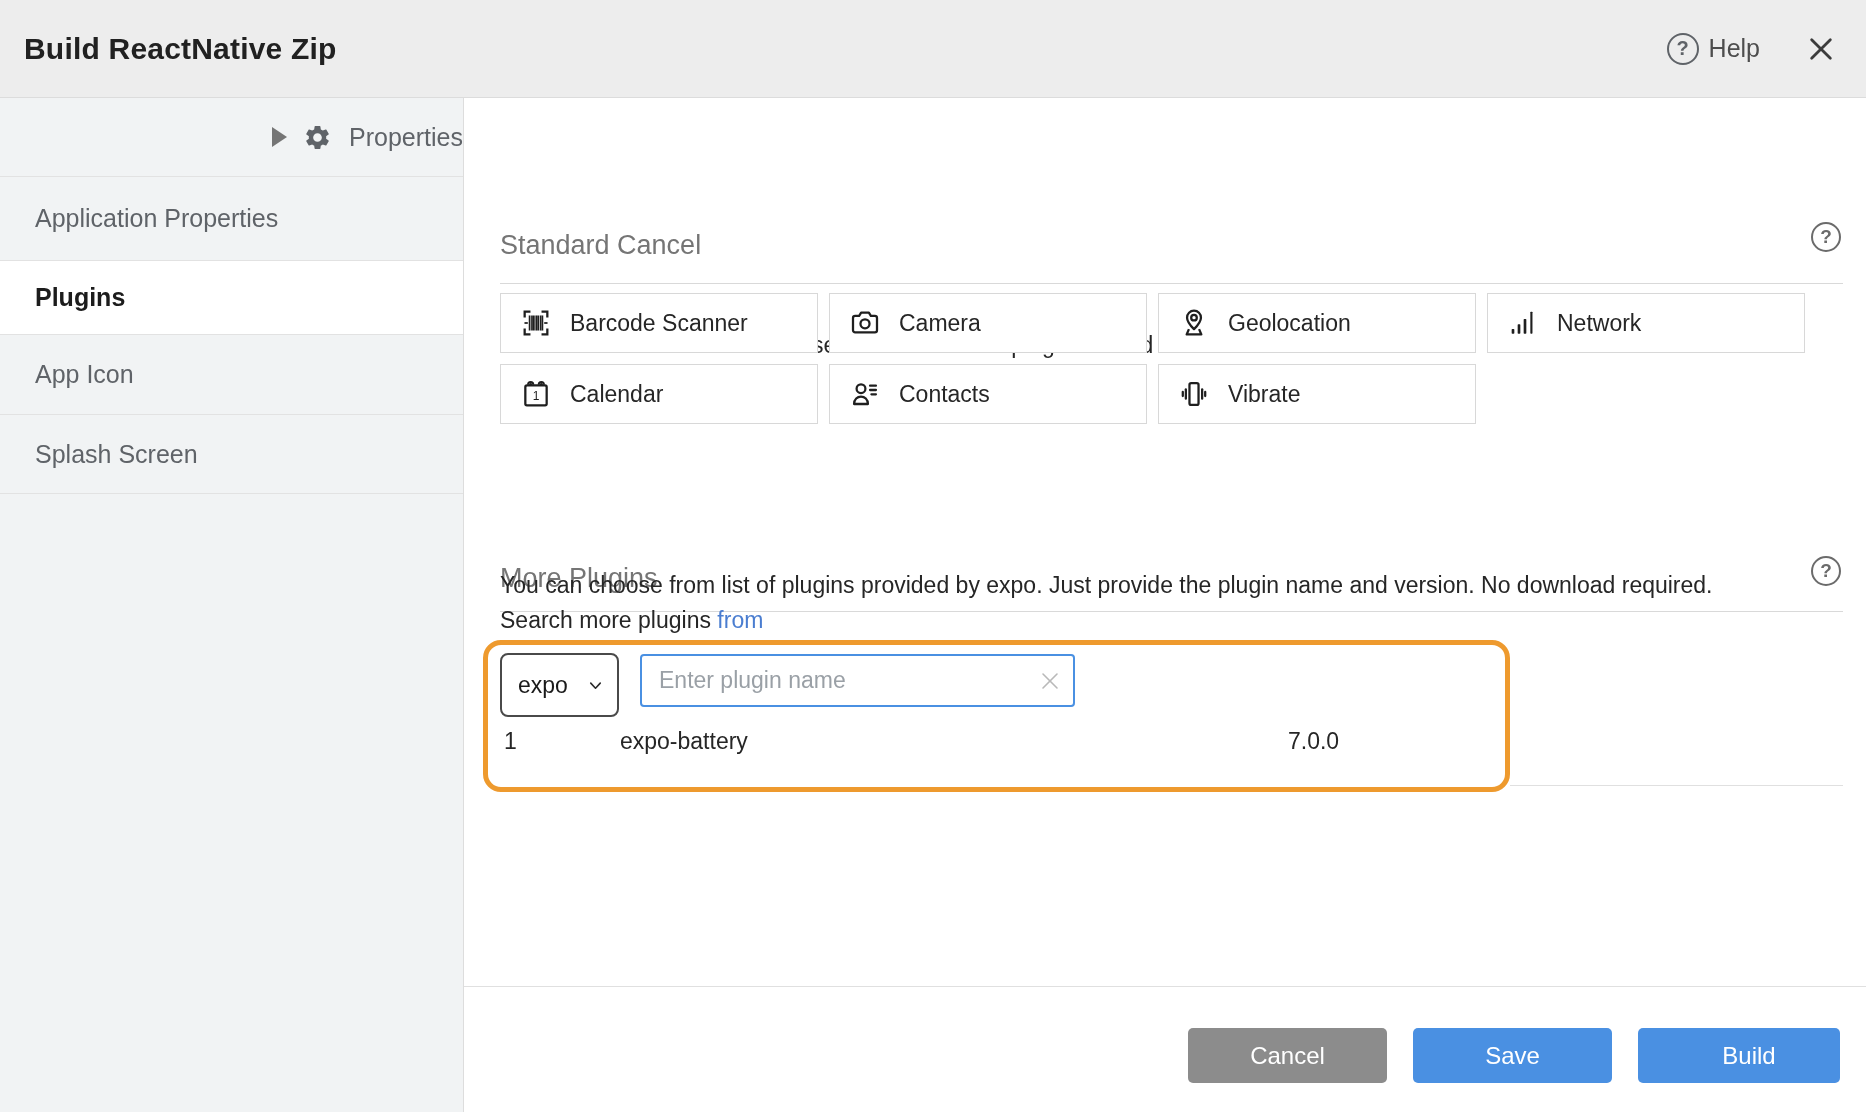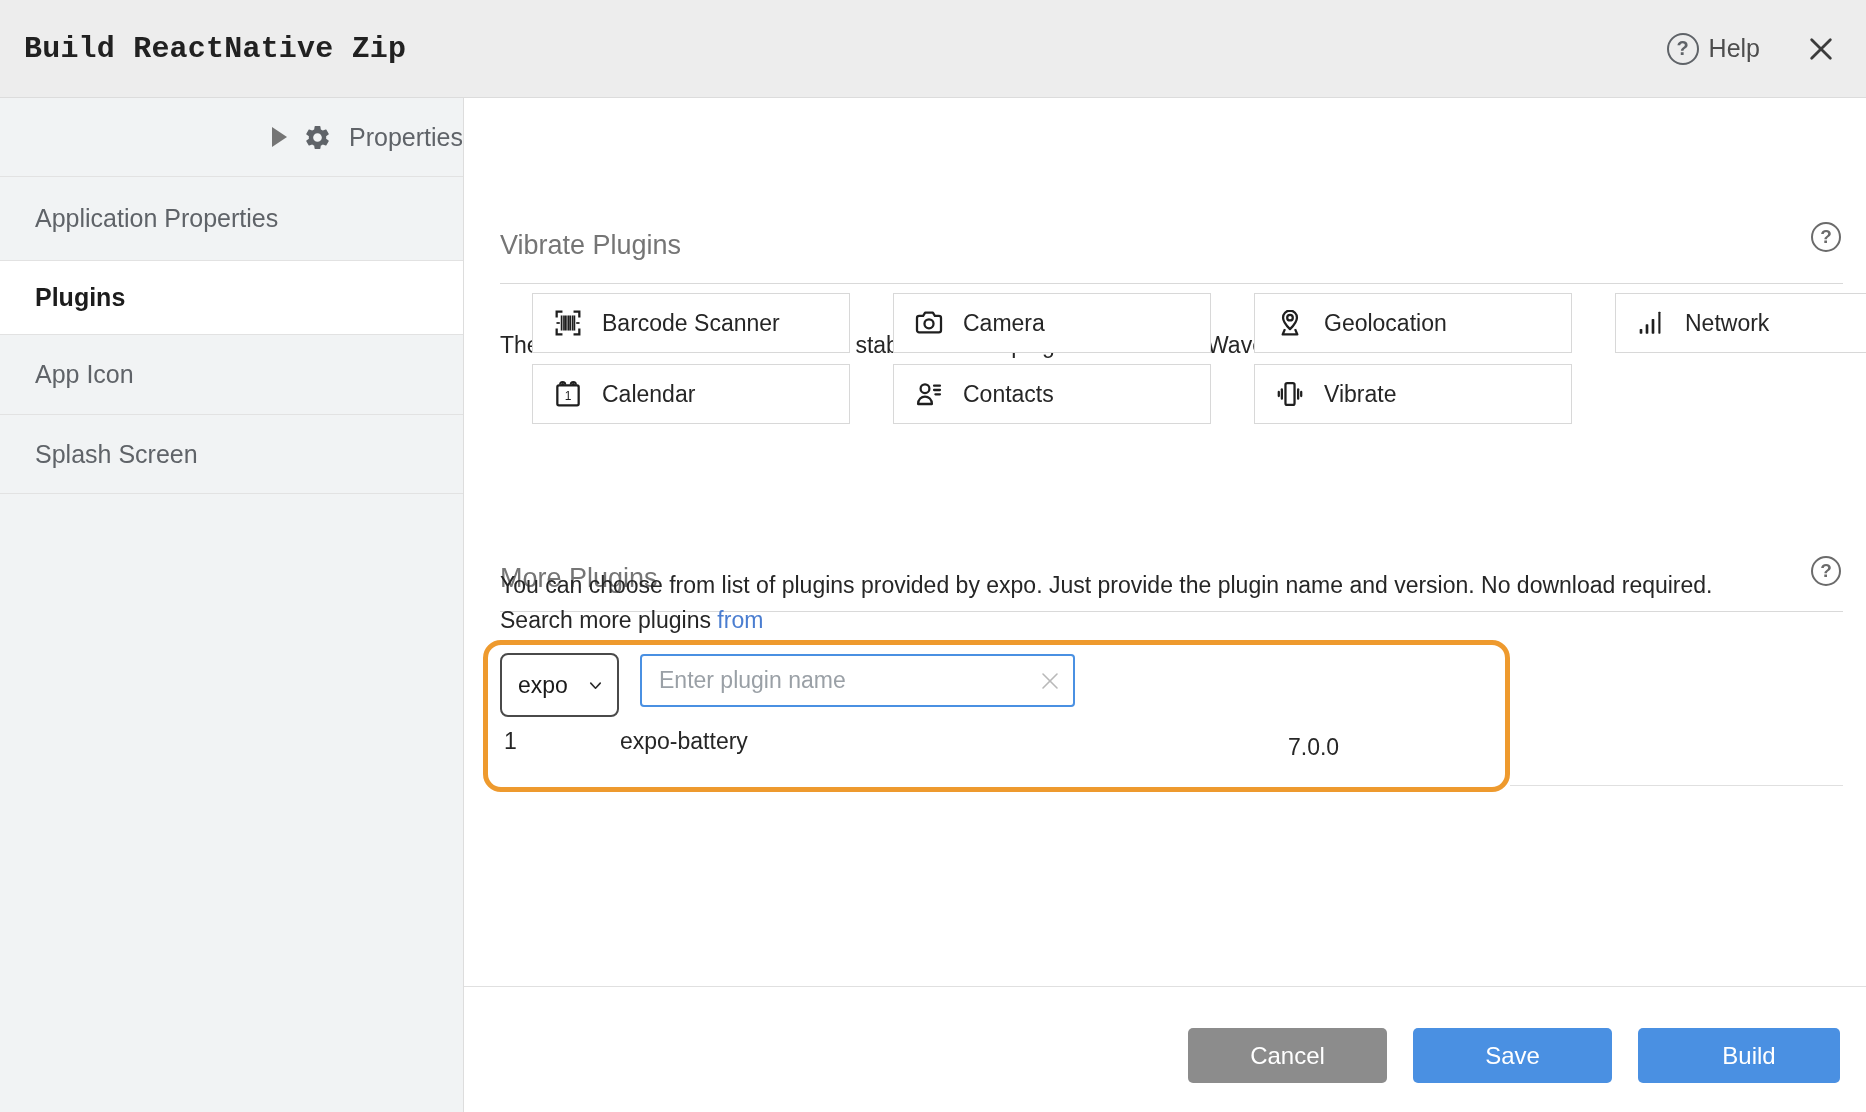--- a/index.html
+++ b/index.html
@@ -3,21 +3,21 @@
 <meta charset="utf-8">
 <style>
   * { margin:0; padding:0; box-sizing:border-box; }
   html,body { width:1866px; height:1112px; }
   body { font-family:"Liberation Sans","DejaVu Sans",sans-serif; background:#fff; color:#262626; overflow:hidden; }
   .app { position:relative; width:1866px; height:1112px; background:#fff; }
 
   
   .titlebar { position:absolute; left:0; top:0; width:1866px; height:98px;
     background:#ededed; border-bottom:1px solid #dcdcdc; display:flex; align-items:center; }
-  .titlebar .title { margin-left:24px; font-size:30px; font-weight:600; color:#212121; letter-spacing:.2px;font-family:Liberation Mono, monospace; }
+  .titlebar .title { margin-left:24px; font-size:30px; font-weight:600; color:#212121; letter-spacing:.2px; }
   .tb-right { margin-left:auto; display:flex; align-items:center; }
   .help-group { display:flex; align-items:center; gap:10px; cursor:pointer; }
   .help-circle { width:32px; height:32px; border:2px solid #5f6368; border-radius:50%;
     display:flex; align-items:center; justify-content:center; font-size:20px; font-weight:700; color:#5f6368; }
   .help-label { font-size:25px; color:#4d4d4d; }
   .close-btn { margin-left:44px; margin-right:28px; width:34px; height:34px; display:flex; align-items:center; justify-content:center; cursor:pointer; }
 
   
   .sidebar { position:absolute; left:0; top:98px; width:464px; height:1014px;
     background:#f1f3f4; border-right:1px solid #ddd; }
@@ -47,42 +47,42 @@
   .divider.d2 { top:513px; }
   .desc { position:absolute; left:36px; font-size:23px; color:#262626; line-height:35px; }
   .desc.mp { top:458px;margin-top:12px; }
   .desc a, .here-link { color:#4a7dd0; text-decoration:none; cursor:pointer; }
 
   
   .cards-row { position:absolute; left:36px; display:flex; gap:11px; }
   .cards-row.r1 { top:195px; }
   .cards-row.r2 { top:266px; }
   .card { width:318px; height:60px; background:#fff; border:1px solid #d8d8d8;
-    display:flex; align-items:center; padding-left:18px; gap:17px; cursor:pointer;margin-left:32px; }
+    display:flex; align-items:center; padding-left:18px; gap:17px; cursor:pointer; }
   .card .cicon { display:flex; width:34px; justify-content:center; color:#1f1f1f; }
   .card .clabel { font-size:23px; color:#262626; }
 
   
   .orange-ring { position:absolute; left:19px; top:542px; width:1027px; height:152px;
     border:5px solid #ee9a2e; border-radius:18px; pointer-events:none; }
   .provider-select { position:absolute; left:36px; top:555px; width:119px; height:64px;
     border:2px solid #4a4a4a; border-radius:8px; background:#fff; display:flex; align-items:center;
     padding:0 12px 0 16px; cursor:pointer; }
   .provider-select .pval { font-size:23px; color:#1a1a1a; }
   .provider-select .chev { margin-left:auto; display:flex; color:#2b2b2b; }
   .input-wrap { position:absolute; left:176px; top:556px; width:435px; height:53px; }
   .input-wrap input { width:100%; height:100%; border:2px solid #4a90e2; border-radius:4px;
     padding:0 46px 0 17px; font-size:23px; font-family:inherit; color:#262626; outline:none; }
   .input-wrap input::placeholder { color:#9aa0a6; }
   .clear-btn { position:absolute; right:10px; top:50%; transform:translateY(-50%);
     width:30px; height:30px; display:flex; align-items:center; justify-content:center; cursor:pointer; color:#b9b9b9; }
   .plugin-row { position:absolute; left:36px; top:628px; width:1343px; height:36px; font-size:23px; color:#262626; }
   .plugin-row .pr-idx { position:absolute; left:4px; top:2px; }
   .plugin-row .pr-name { position:absolute; left:120px; top:2px; }
-  .plugin-row .pr-ver { position:absolute; left:788px; top:8px; }
+  .plugin-row .pr-ver { position:absolute; left:788px; top:2px; }
   .row-line { position:absolute; left:1046px; top:687px; width:333px; border-top:1px solid #e0e0e0; }
 
   
   .footer-line { position:absolute; left:0; top:888px; width:1402px; border-top:1px solid #e0e0e0; }
   .btn { position:absolute; top:930px; height:55px; border:none; border-radius:5px;
     font-size:24px; color:#fff; font-family:inherit; cursor:pointer; }
   .btn.cancel { left:724px; width:199px; background:#8c8c8c; }
   .btn.save   { left:949px; width:199px; background:#4a90e2; }
   .btn.build  { left:1174px; width:202px; background:#4a90e2;padding-left:20px; }
 
@@ -128,21 +128,21 @@
     <div class="sb-item">
       <span>App Icon</span>
     </div>
     <div class="sb-item">
       <span>Splash Screen</span>
     </div>
   </div>
 
   <div class="main">
 
-    <div class="sec-title sp">Vibrate Plugins</div>
+    <div class="sec-title sp">Standard Cancel</div>
     <div class="sec-help h1">?</div>
     <div class="divider d1"></div>
     <div class="desc" style="top:230px;">These are the most common used stable cordova plugins tested with WaveMaker.</div>
 
     <div class="cards-row r1">
       <div class="card">
         <span class="cicon">
           <svg width="32" height="32" viewBox="0 0 24 24" fill="none" stroke="#1f1f1f" stroke-width="1.7" stroke-linecap="square">
             <path d="M3.5 7V3.5H7"></path>
               <path d="M17 3.5h3.5V7"></path>

